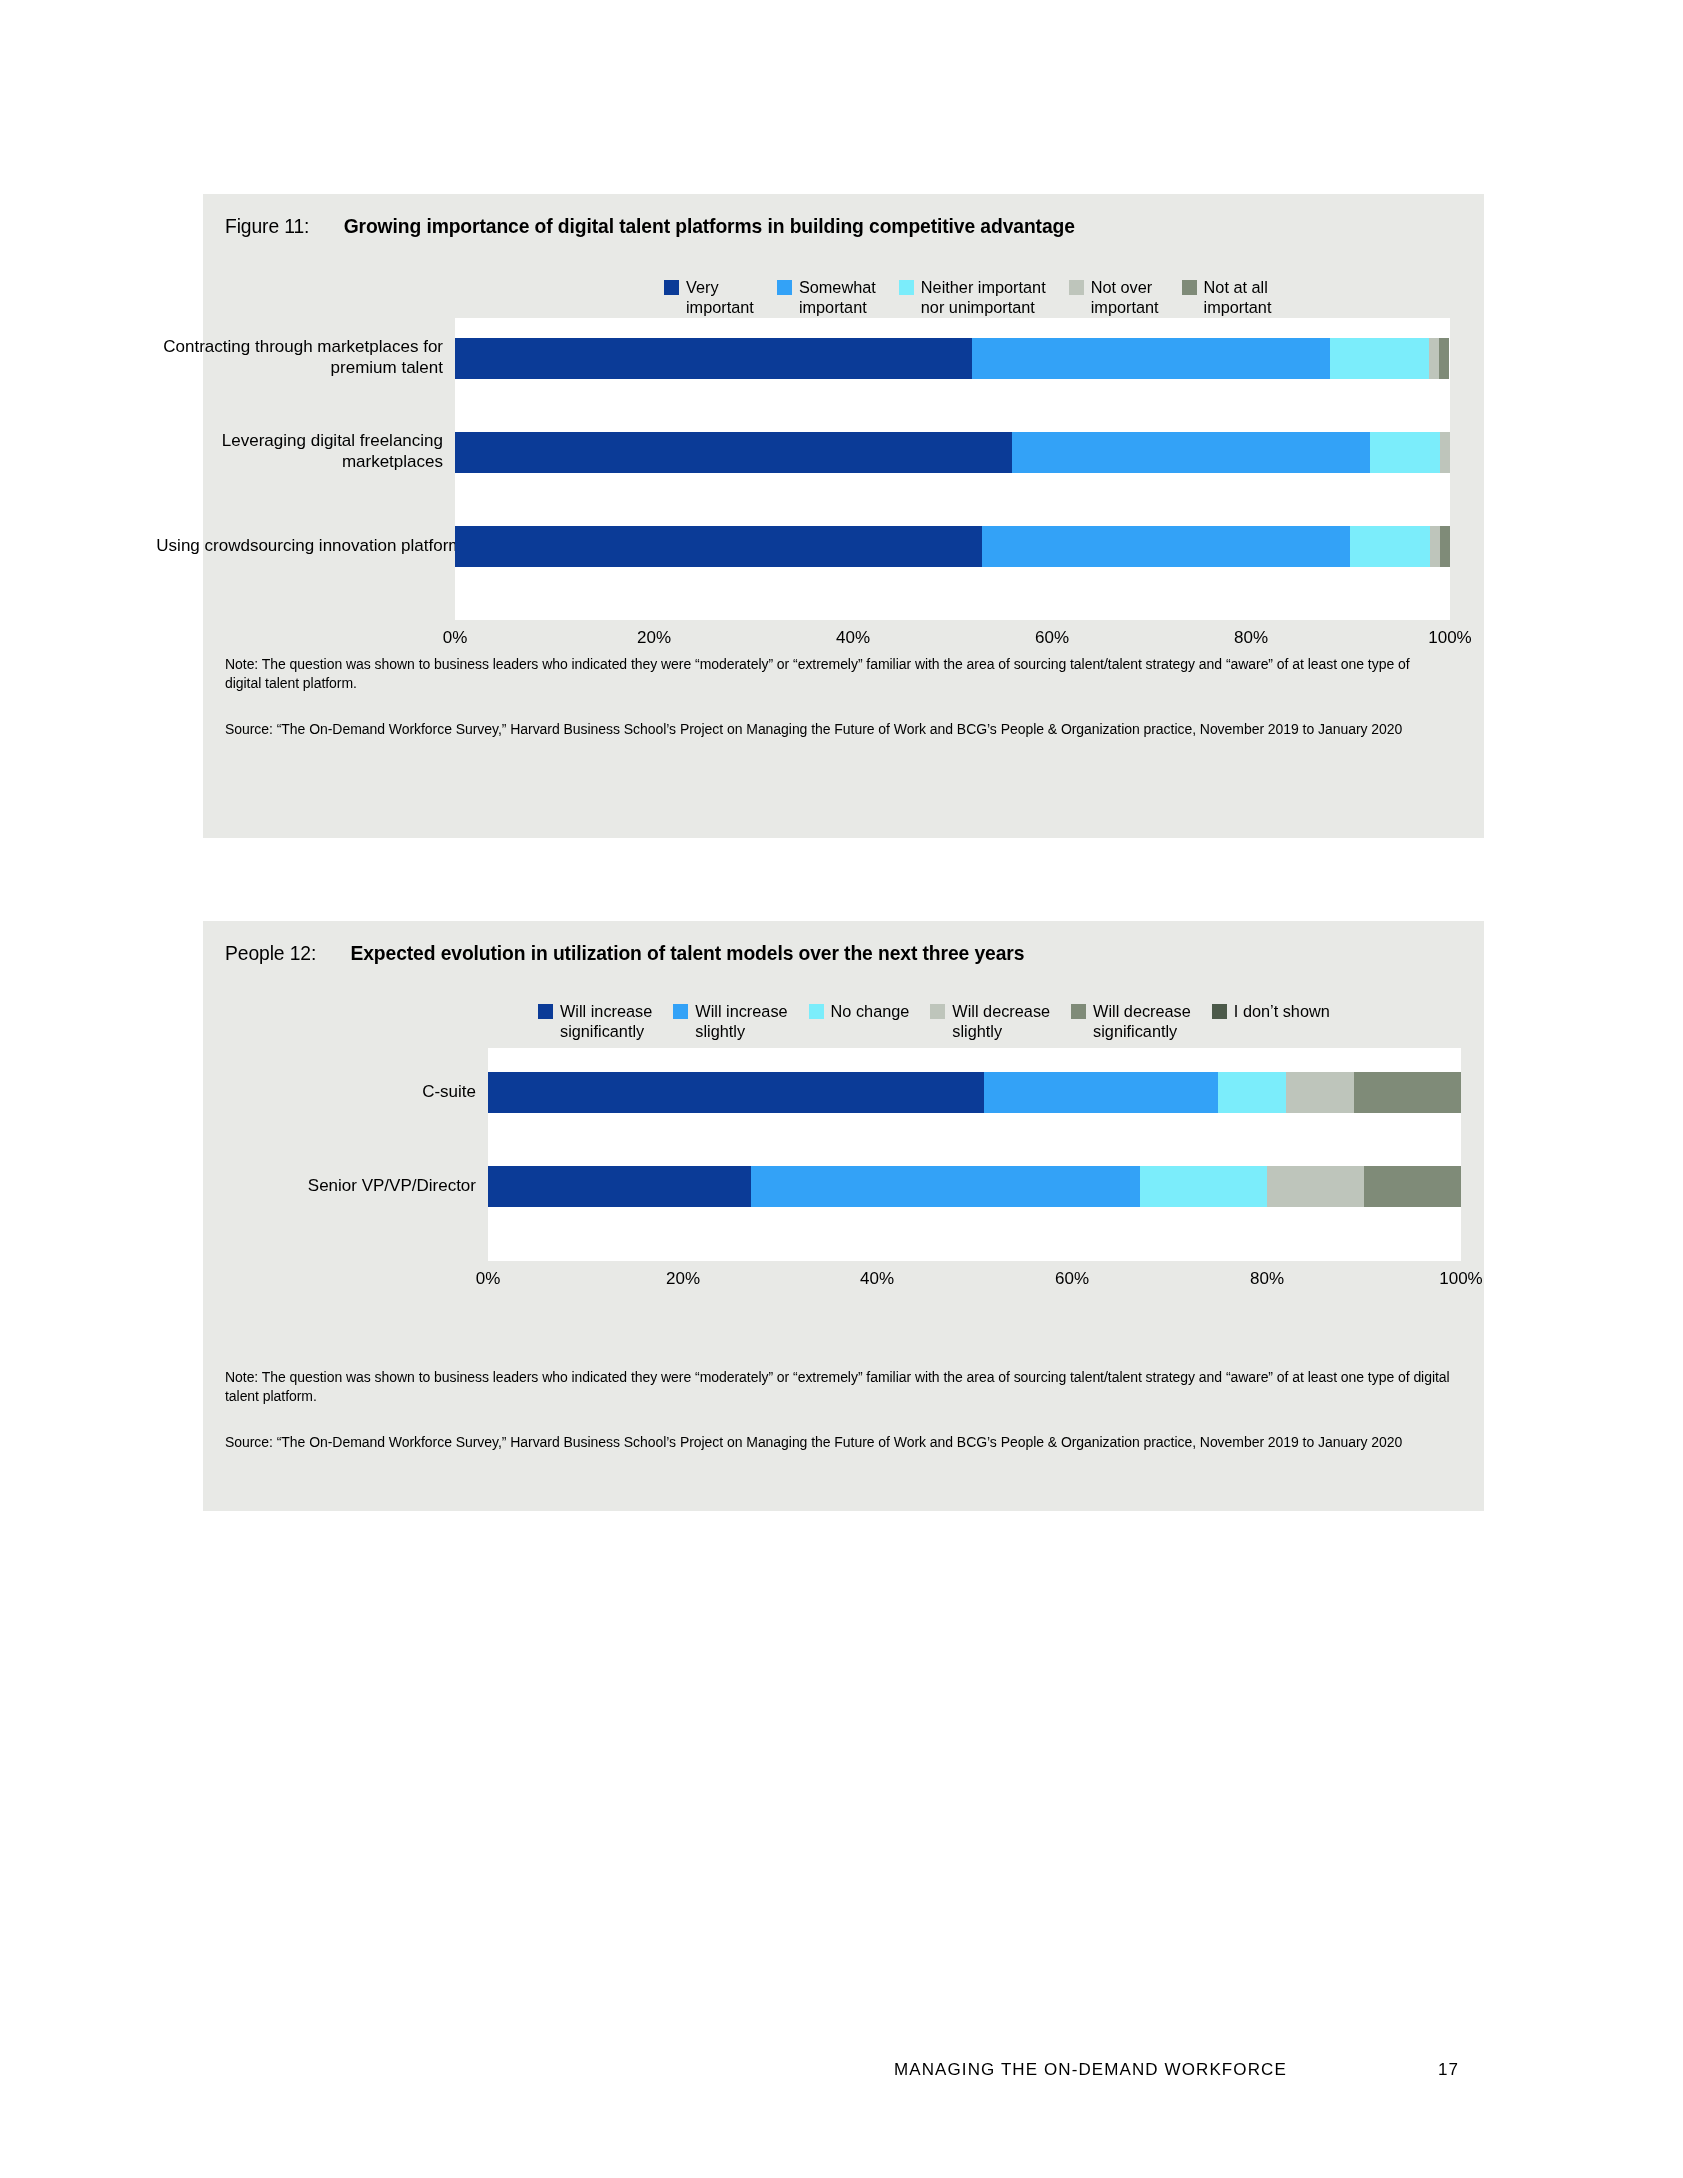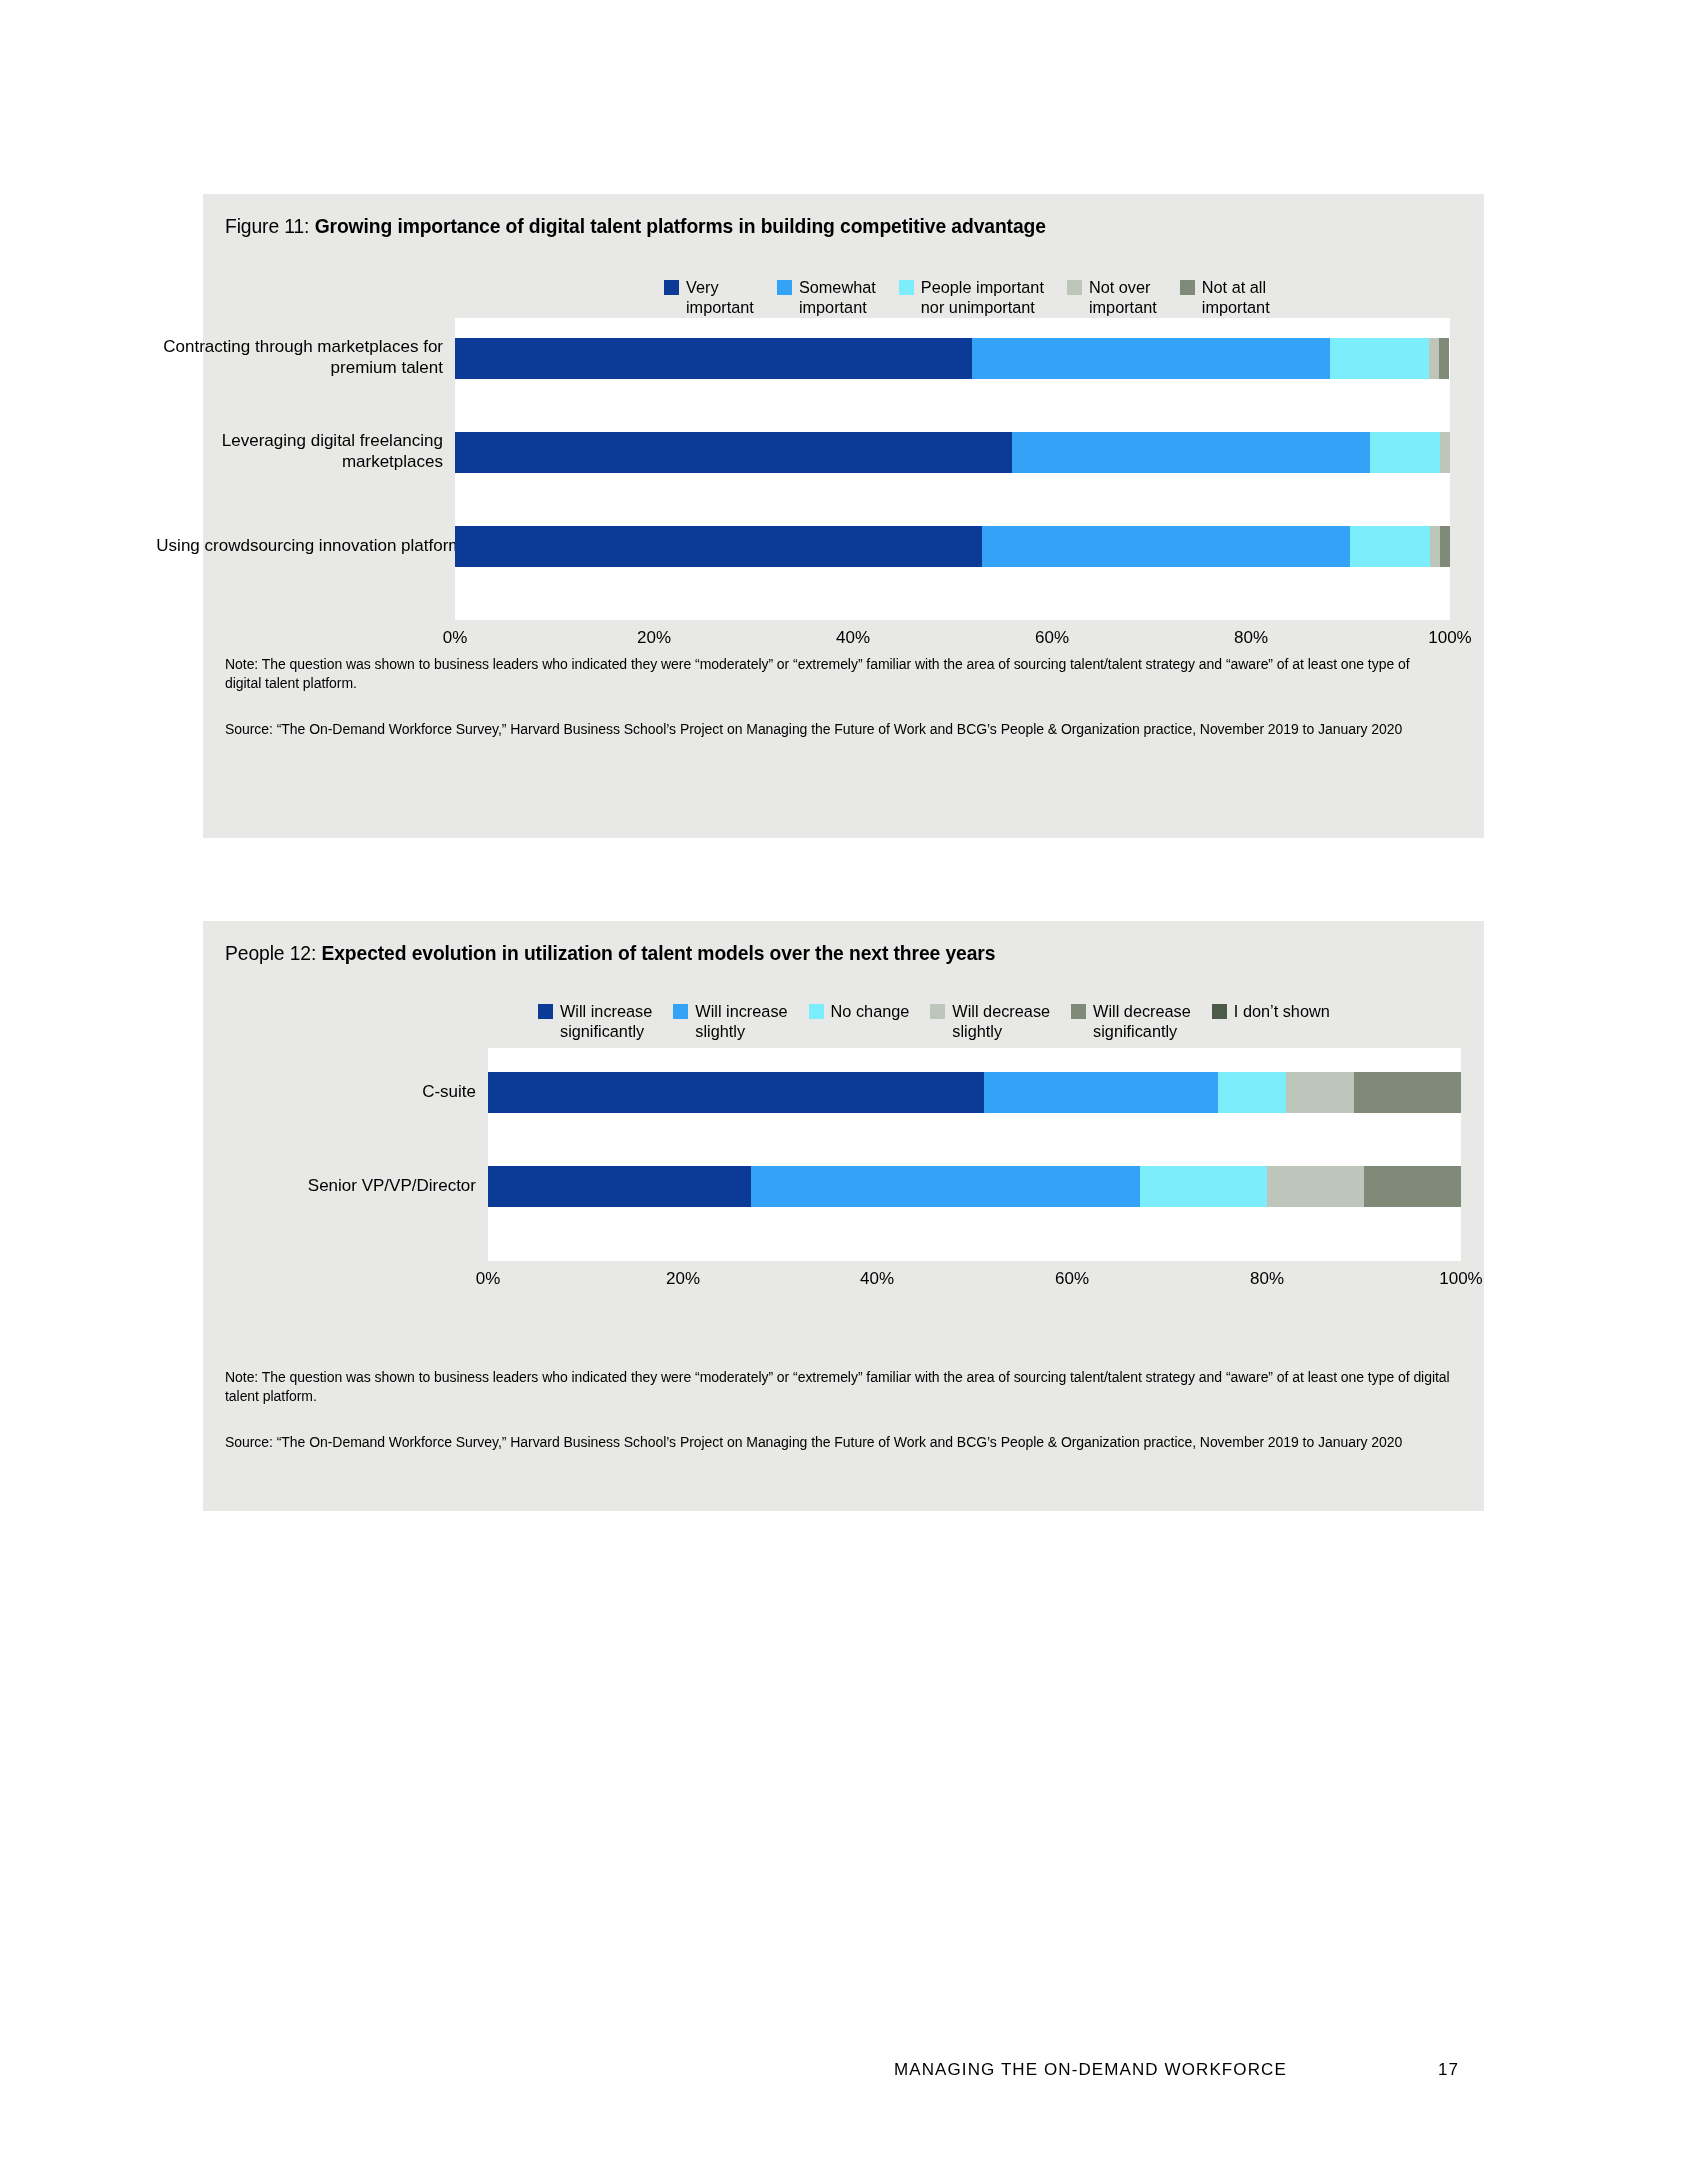--- a/index.html
+++ b/index.html
@@ -7,21 +7,21 @@
 
   .page{position:absolute;left:0;top:0;width:1683px;height:2178px;}
 
   
   .panel{position:absolute;background:#e8e9e6;}
   #panel-fig11{left:203px;top:194px;width:1281px;height:644px;}
   #panel-fig12{left:203px;top:921px;width:1281px;height:590px;}
 
   .fig-title{position:absolute;left:22px;top:22px;font-size:19.3px;letter-spacing:-0.1px;white-space:nowrap;}
   .fig-title .lead{font-weight:400;}
-  .fig-title .bold{font-weight:700;}
+  .fig-title .bold{font-weight:700;margin-left:29px;}
 
   
   .legend{position:absolute;display:flex;align-items:flex-start;}
   .legend-item{display:flex;align-items:flex-start;}
   .swatch{width:15px;height:15px;flex:none;margin-top:3px;margin-right:7px;}
   .legend-label{font-size:16.3px;line-height:20px;white-space:pre-line;}
 
   #legend-fig11{left:461px;top:83px;}
   #legend-fig11 .legend-item{margin-right:23px;}
   #legend-fig12{left:335px;top:80px;}
@@ -66,21 +66,21 @@
           <span class="legend-label">Very
 important</span>
         </div>
         <div class="legend-item">
           <span class="swatch" style="background: rgb(51, 162, 247);"></span>
           <span class="legend-label">Somewhat
 important</span>
         </div>
         <div class="legend-item">
           <span class="swatch" style="background: rgb(123, 237, 251);"></span>
-          <span class="legend-label">People important
+          <span class="legend-label">Neither important
 nor unimportant</span>
         </div>
         <div class="legend-item">
           <span class="swatch" style="background: rgb(190, 197, 187);"></span>
           <span class="legend-label">Not over
 important</span>
         </div>
         <div class="legend-item">
           <span class="swatch" style="background: rgb(127, 139, 120);"></span>
           <span class="legend-label">Not at all

